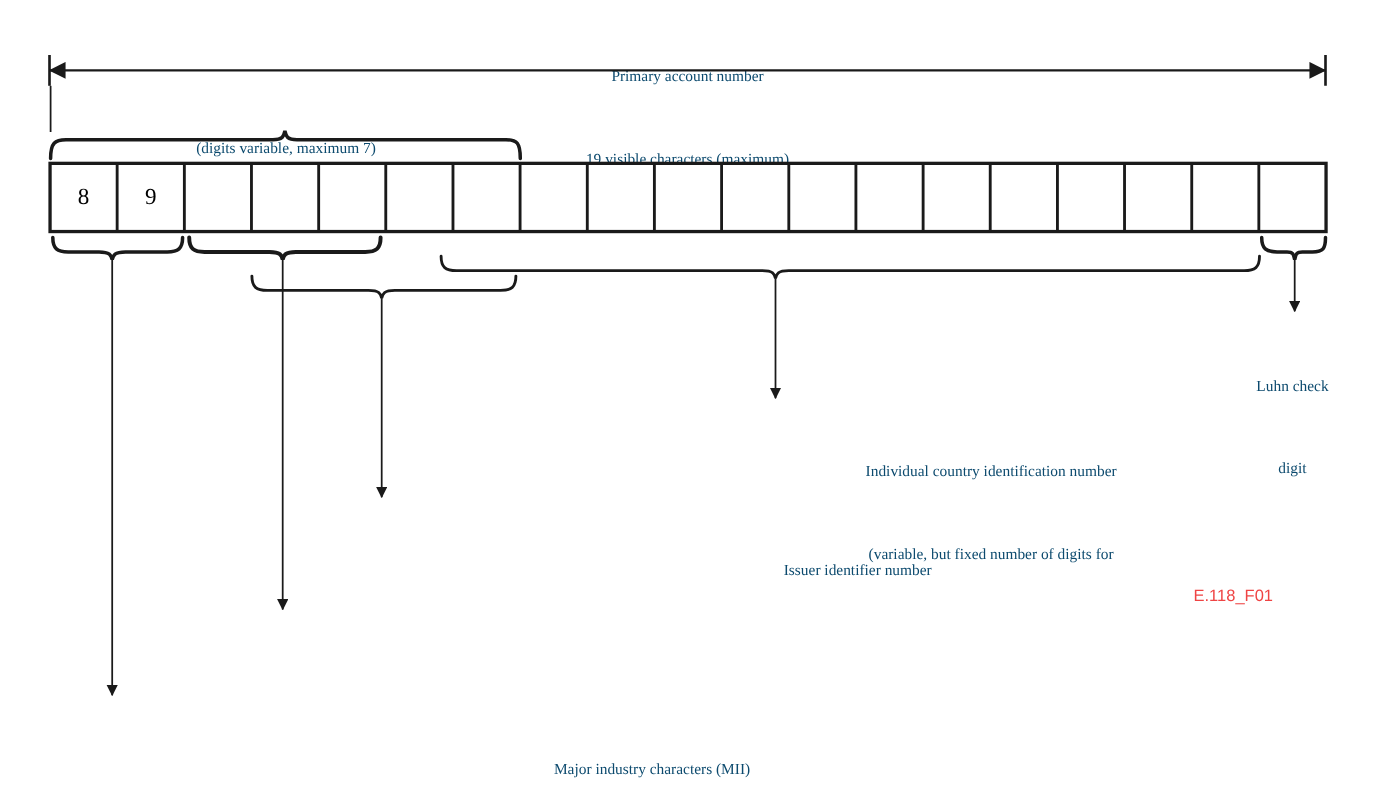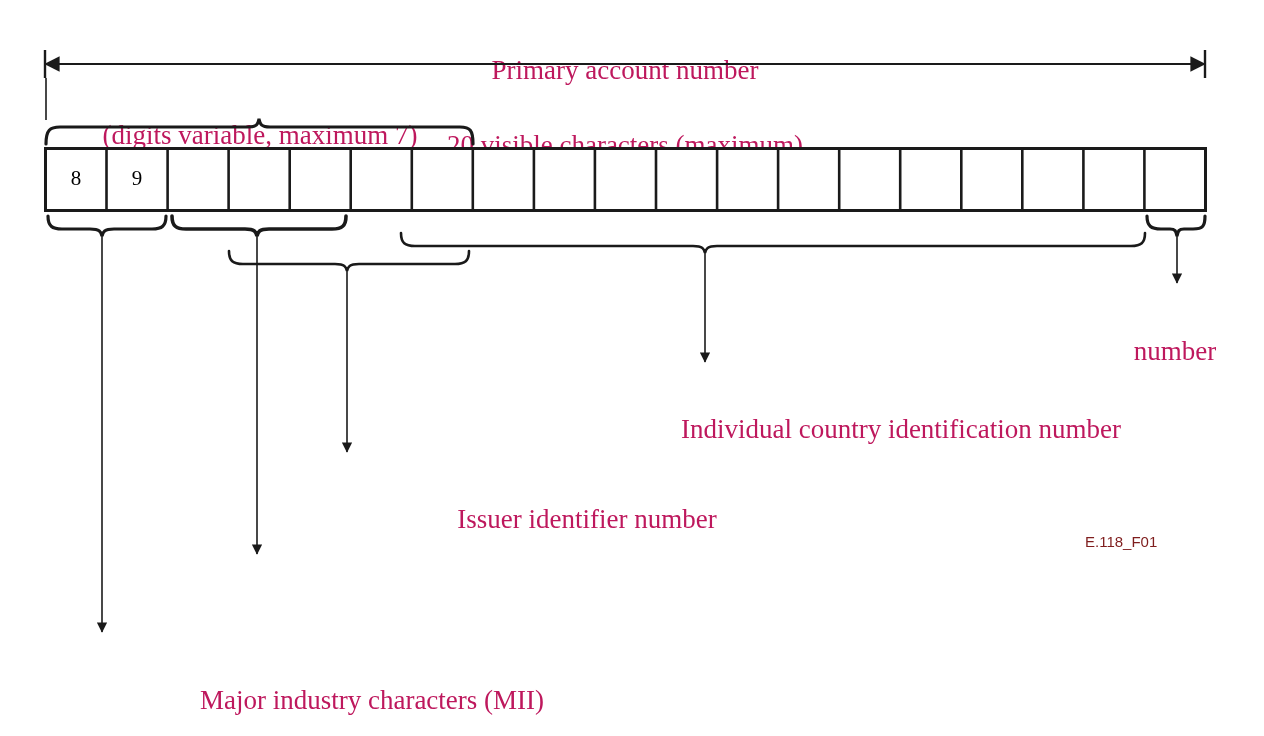--- a/index.html
+++ b/index.html
@@ -13,69 +13,71 @@
     width: 1264px;
     height: 736px;
     background: #ffffff;
     font-family: "Liberation Serif", "DejaVu Serif", serif;
     color: #000000;
     overflow: hidden;
   }
   .txt {
     position: absolute;
     font-family: "Liberation Serif", "DejaVu Serif", serif;
-    font-size: 27px;
+    font-size: 14px;
     line-height: 25px;
-    color: #be185d;
+    color: #0c4a6e;
     white-space: pre;
   }
   .txt.center { text-align: center; }
-  .txt.left   { text-align: center; }
+  .txt.left   { text-align: right; }
 
   #svg-layer {
     position: absolute;
     left: 0; top: 0;
     width: 1264px;
     height: 736px;
   }
   .figlabel {
     position: absolute;
     font-family: "Liberation Sans", "DejaVu Sans", sans-serif;
     font-size: 15px;
-    color: #7f1d1d;
+    color: #ef4444;
     white-space: pre;
   }
   .cell-digit {
     position: absolute;
     font-family: "Liberation Serif", "DejaVu Serif", serif;
     font-size: 21px;
     color: #000000;
     text-align: center;
   }
 </style>
 </head>
 <body>
 
 <div id="page">
 
   <div class="txt center" style="left:325px; top:8px; width:600px;">
     <div>Primary account number</div>
-    <div>20 visible characters (maximum)</div>
+    <div>19 visible characters (maximum)</div>
   </div>
 
   <div class="txt center" style="left:45px; top:73px; width:430px;">
     <div>(digits variable, maximum 7)</div>
   </div>
 
   <div class="txt center" style="left:1095px; top:289px; width:160px;">
-    <div>number</div>
+    <div>Luhn check</div>
+    <div>digit</div>
   </div>
 
   <div class="txt center" style="left:625px; top:367px; width:552px;">
     <div>Individual country identification number</div>
+    <div>(variable, but fixed number of digits for</div>
   </div>
 
   <div class="txt left" style="left:327px; top:457px; width:520px;">
     <div>Issuer identifier number</div>
   </div>
 
   <div class="txt left" style="left:228px; top:560px; width:500px;">
   </div>
 
   <div class="txt left" style="left:62px; top:638px; width:620px;">

